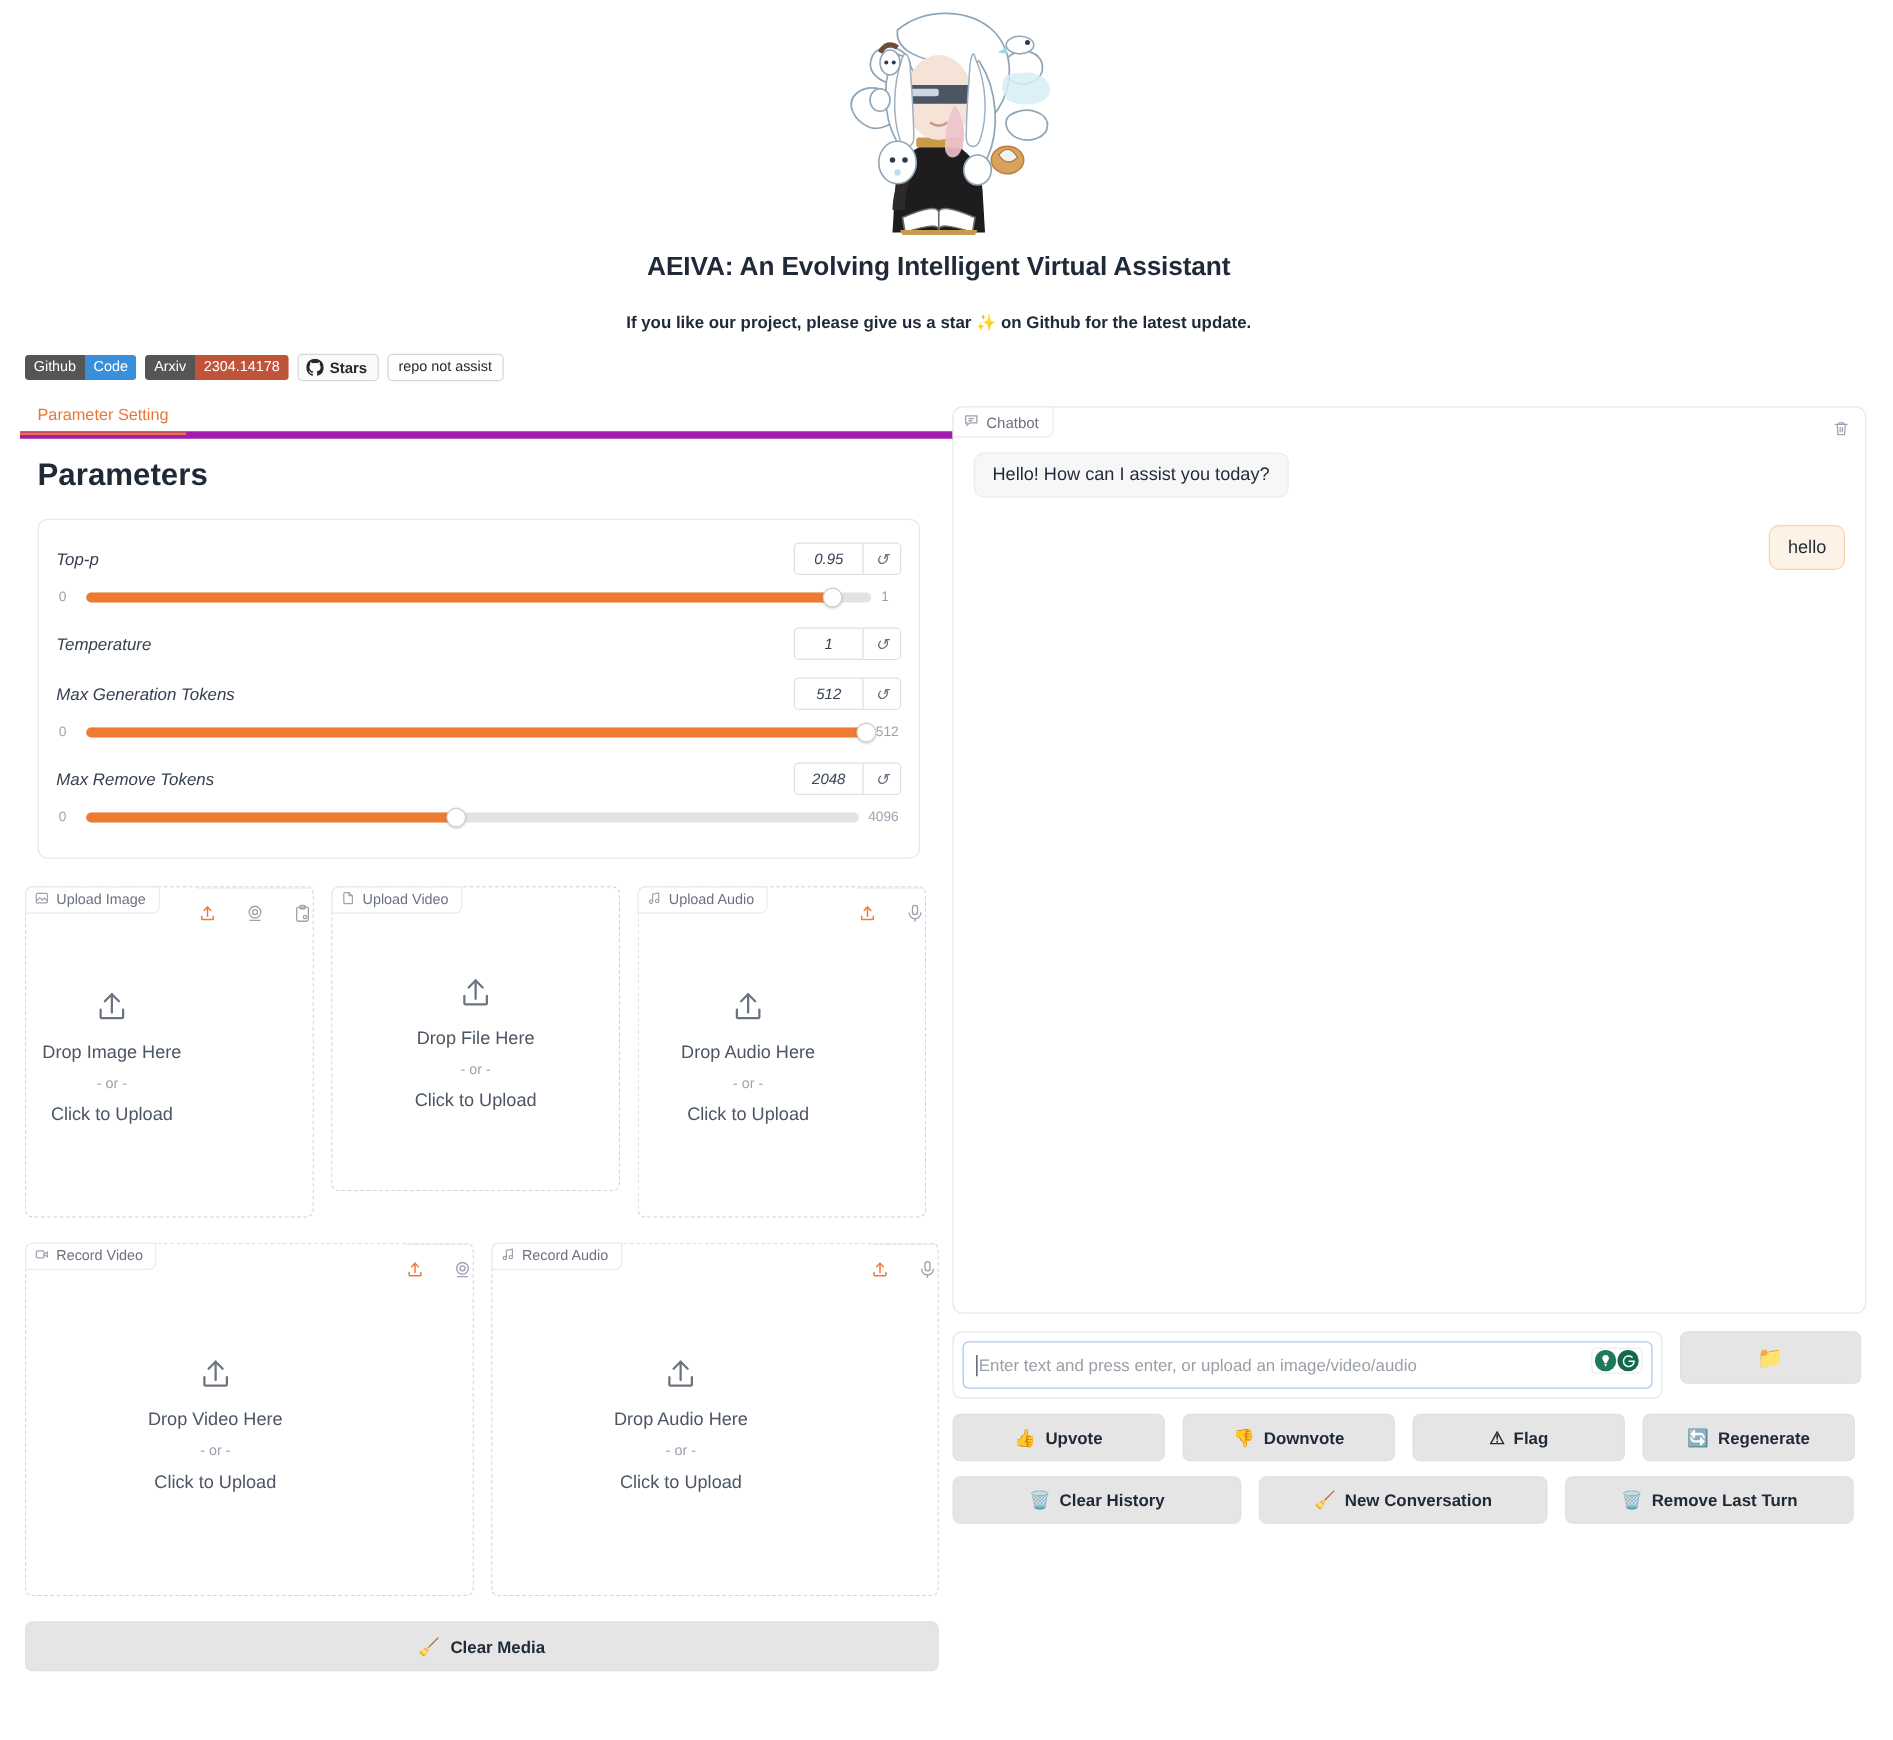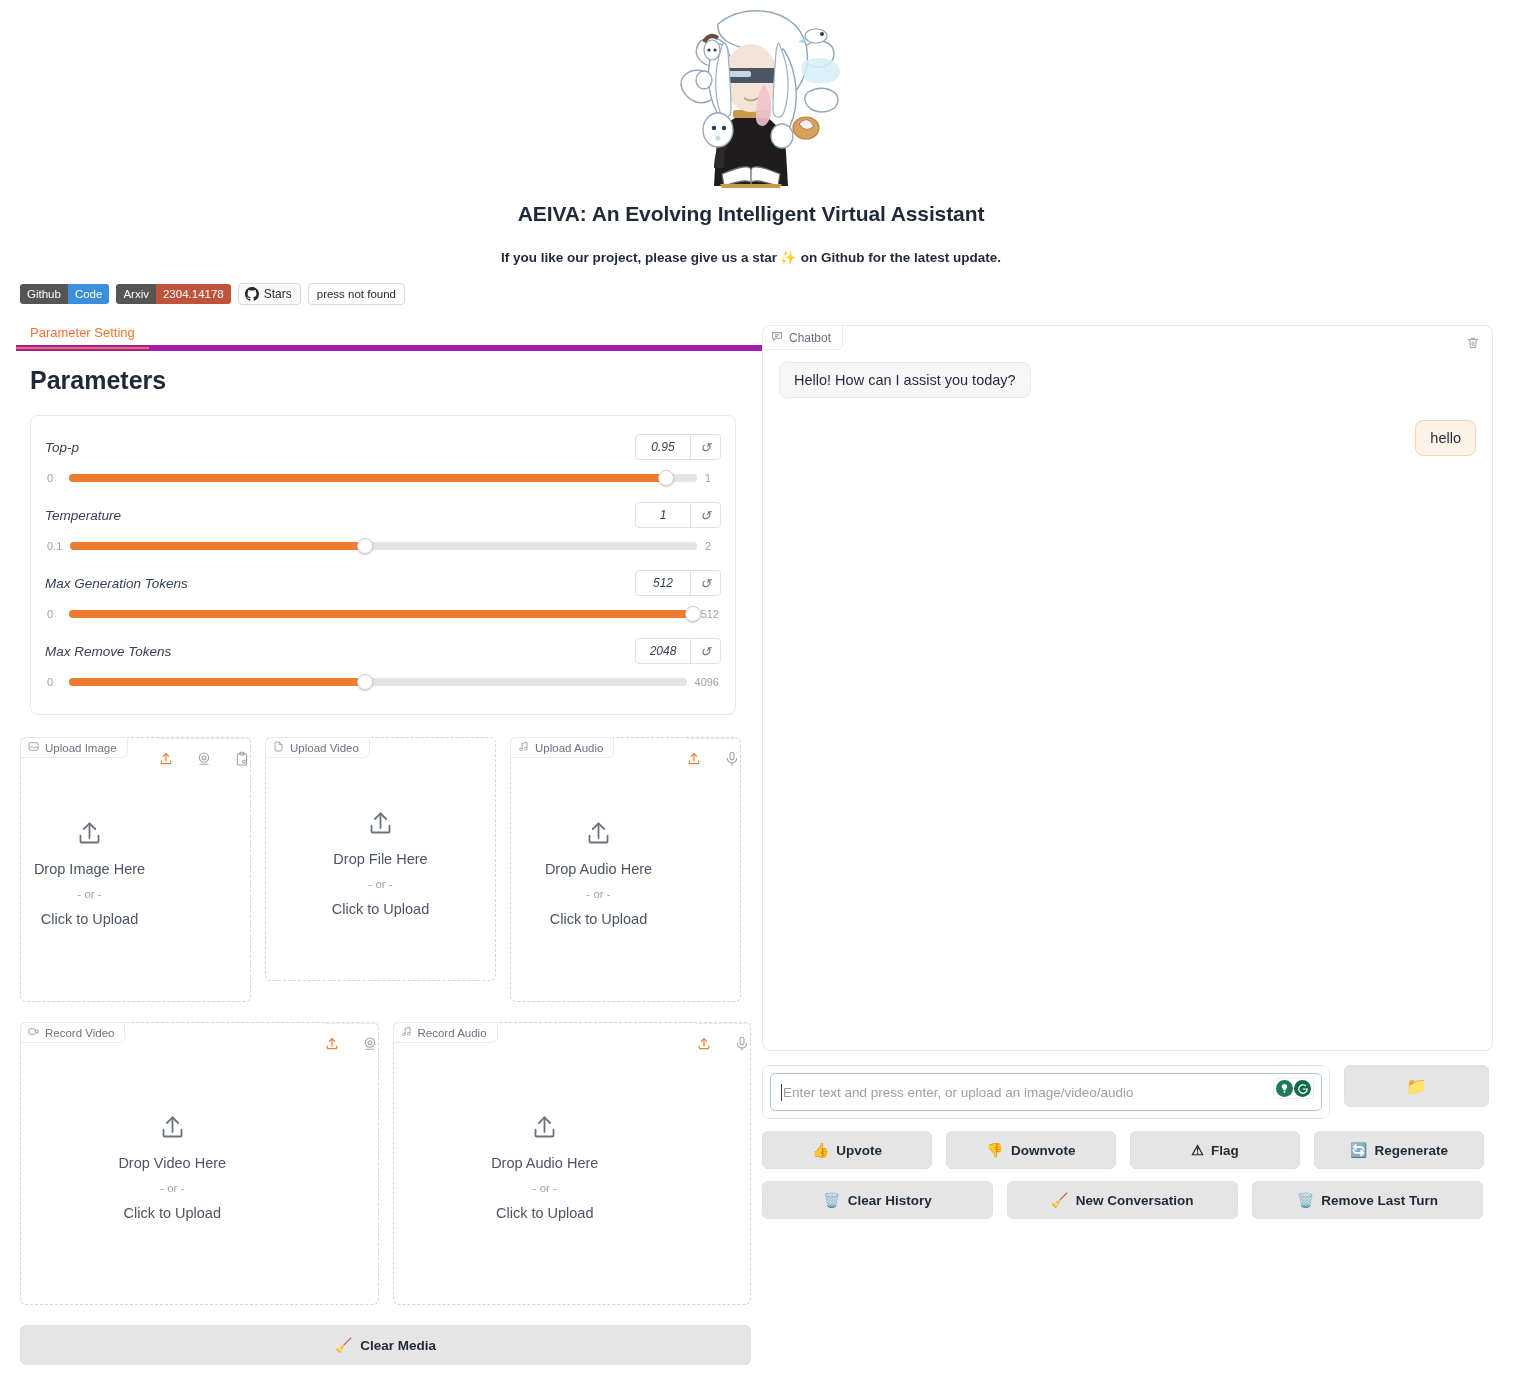--- a/index.html
+++ b/index.html
@@ -43,21 +43,21 @@
   .badge { display: flex; height: 20px; border-radius: 3px; overflow: hidden;
            font-size: 11.5px; line-height: 20px; }
   .badge .l { background: #555555; color: #fff; padding: 0 7px; }
   .badge .r { padding: 0 7px; color: #fff; }
   .badge .r.blue { background: #3a8fdb; }
   .badge .r.red  { background: #c0543b; }
   .stars-badge {
     display: flex; align-items: center; gap: 5px;
     border: 1px solid #d8d8d8; border-radius: 4px;
     background: #fafafa; height: 22px; padding: 0 8px 0 6px;
-    font-size: 12px; font-weight: normal; color: #24292f;
+    font-size: 12px; font-weight: bold; color: #24292f;
   }
   .stars-badge svg { display:block; }
   .repo-badge {
     border: 1px solid #d8d8d8; border-radius: 4px; background: #fff;
     height: 22px; line-height: 20px; padding: 0 8px;
     font-size: 11.5px; color: #24292f;
   }
 
   
   .tabstrip {
@@ -301,21 +301,21 @@
       <span class="r red">2304.14178</span>
     </span>
     <span class="stars-badge">
       <span>
         <svg width="14" height="14" viewBox="0 0 16 16" fill="#24292f">
             <path d="M8 0C3.58 0 0 3.58 0 8c0 3.54 2.29 6.53 5.47 7.59.4.07.55-.17.55-.38 0-.19-.01-.82-.01-1.49-2.01.37-2.53-.49-2.69-.94-.09-.23-.48-.94-.82-1.13-.28-.15-.68-.52-.01-.53.63-.01 1.08.58 1.23.82.72 1.21 1.87.87 2.33.66.07-.52.28-.87.51-1.07-1.78-.2-3.64-.89-3.64-3.95 0-.87.31-1.59.82-2.15-.08-.2-.36-1.02.08-2.12 0 0 .67-.21 2.2.82a7.4 7.4 0 0 1 2-.27c.68 0 1.36.09 2 .27 1.53-1.04 2.2-.82 2.2-.82.44 1.1.16 1.92.08 2.12.51.56.82 1.27.82 2.15 0 3.07-1.87 3.75-3.65 3.95.29.25.54.73.54 1.48 0 1.07-.01 1.93-.01 2.2 0 .21.15.46.55.38A8.01 8.01 0 0 0 16 8c0-4.42-3.58-8-8-8Z"></path>
           </svg>
       </span>
       <span>Stars</span>
     </span>
-    <span class="repo-badge">press not found</span>
+    <span class="repo-badge">repo not assist</span>
   </div>
 
   <div class="tabstrip">
     <span class="tab">Parameter Setting</span>
   </div>
 
   <div class="cols">
 
     <div class="left-col">
 
@@ -341,28 +341,20 @@
           </div>
         </div>
 
         <div class="param-row">
           <div class="param-head">
             <span class="param-label">Temperature</span>
             <span class="numbox">
               <span class="val">1</span>
               <span class="reset">↺</span>
             </span>
-          </div>
-          <div class="slider-line">
-            <span class="bound">0.1</span>
-            <span class="track">
-              <span class="fill" style="width:47%"></span>
-              <span class="knob" style="left:47%"></span>
-            </span>
-            <span class="bound right">2</span>
           </div>
         </div>
 
         <div class="param-row">
           <div class="param-head">
             <span class="param-label">Max Generation Tokens</span>
             <span class="numbox">
               <span class="val">512</span>
               <span class="reset">↺</span>
             </span>

